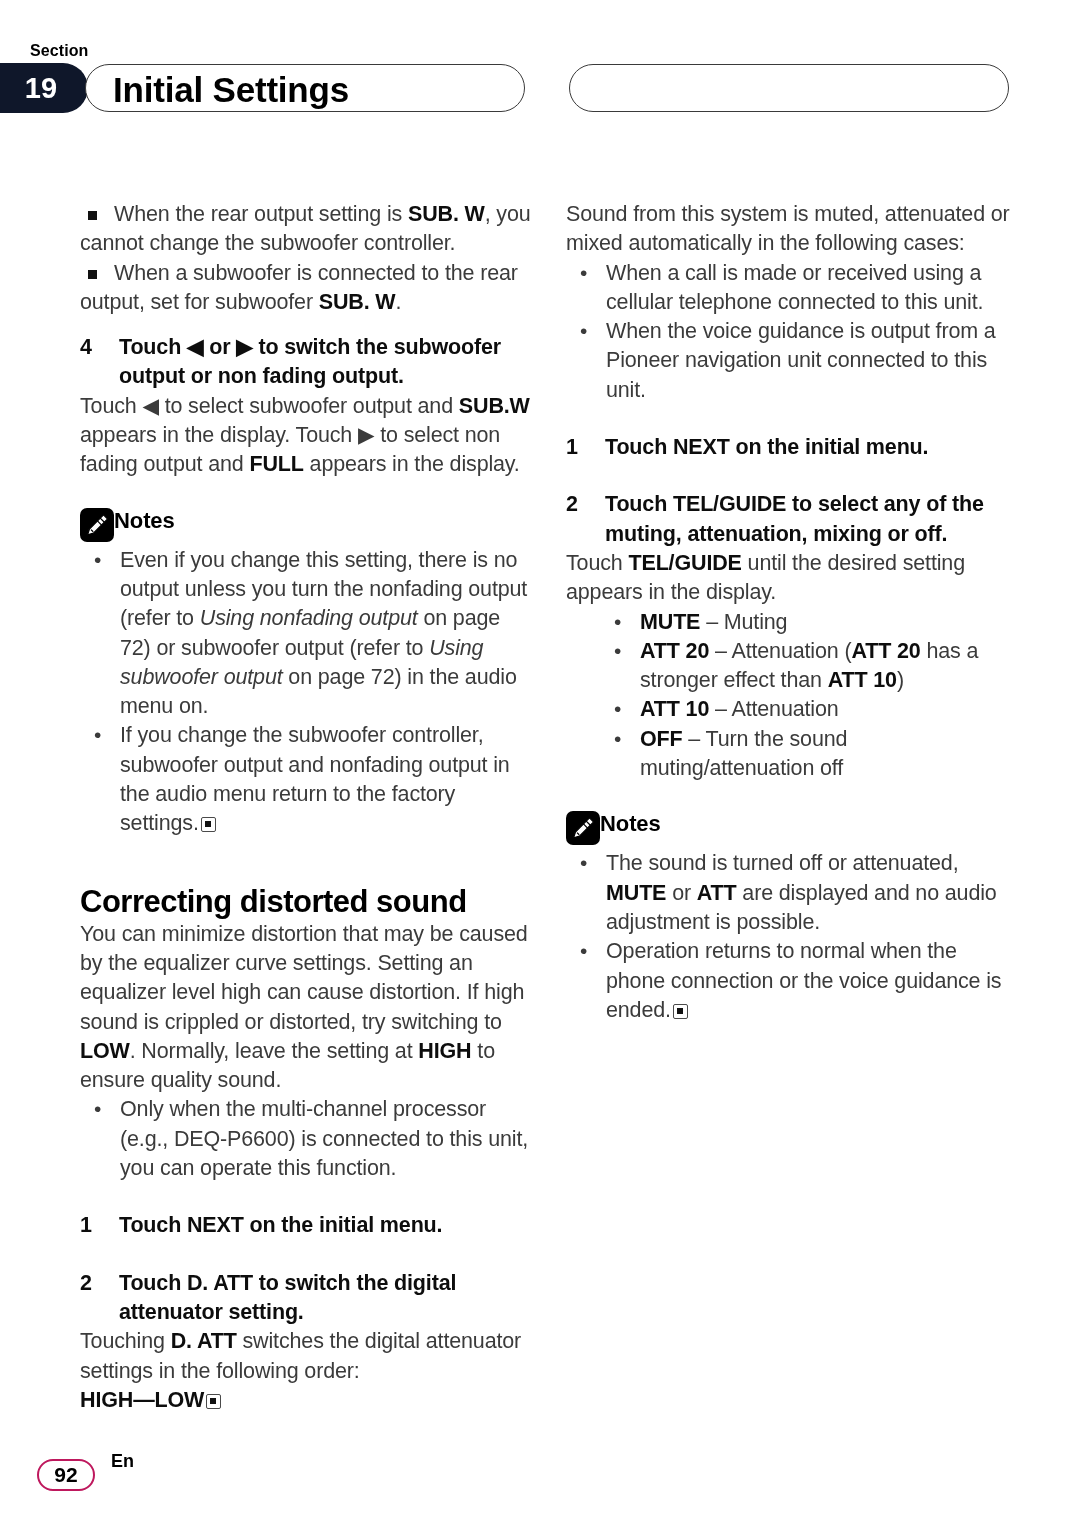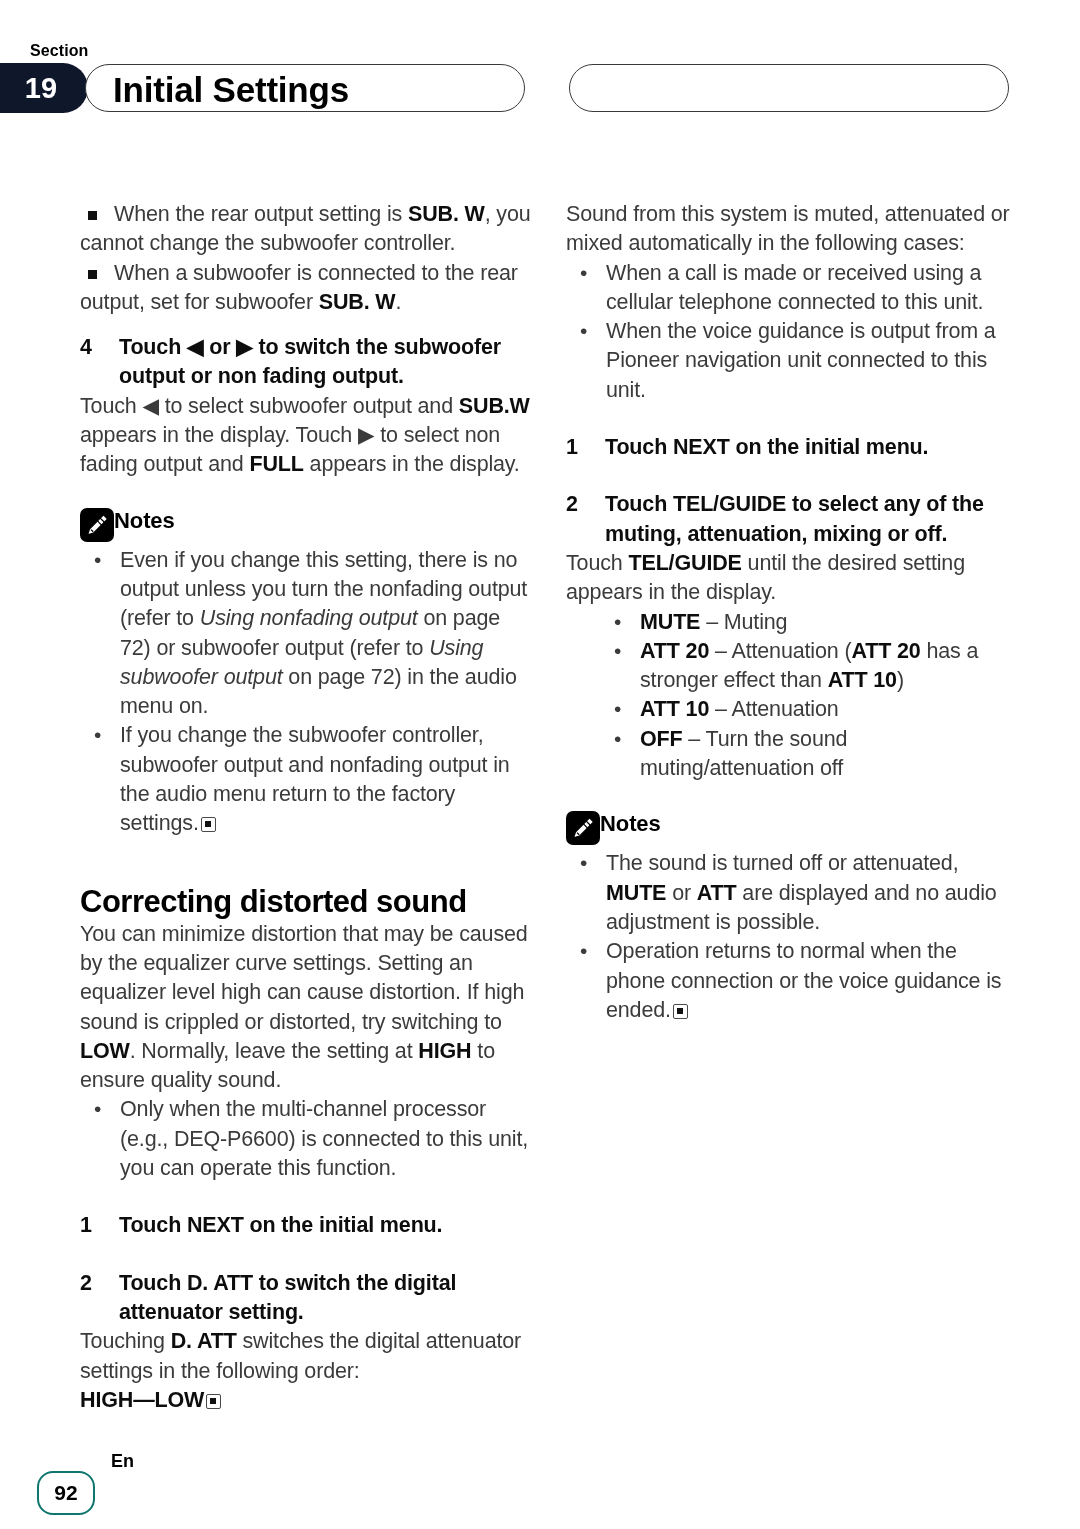--- a/index.html
+++ b/index.html
@@ -217,24 +217,24 @@
   #footer {
     position: absolute;
     left: 0;
     bottom: 0;
     width: 1080px;
     height: 90px;
   }
   #page-pill {
     position: absolute;
     left: 37px;
-    top: 32px;
+    top: 20px;
     width: 58px;
-    height: 44px;
-    border: 2px solid #0f766e;
+    height: 32px;
+    border: 2px solid #be185d;
     border-radius: 16px;
     display: flex;
     align-items: center;
     justify-content: center;
     font-size: 21px;
     font-weight: bold;
     color: #000;
     box-sizing: border-box;
   }
   #page-lang {

